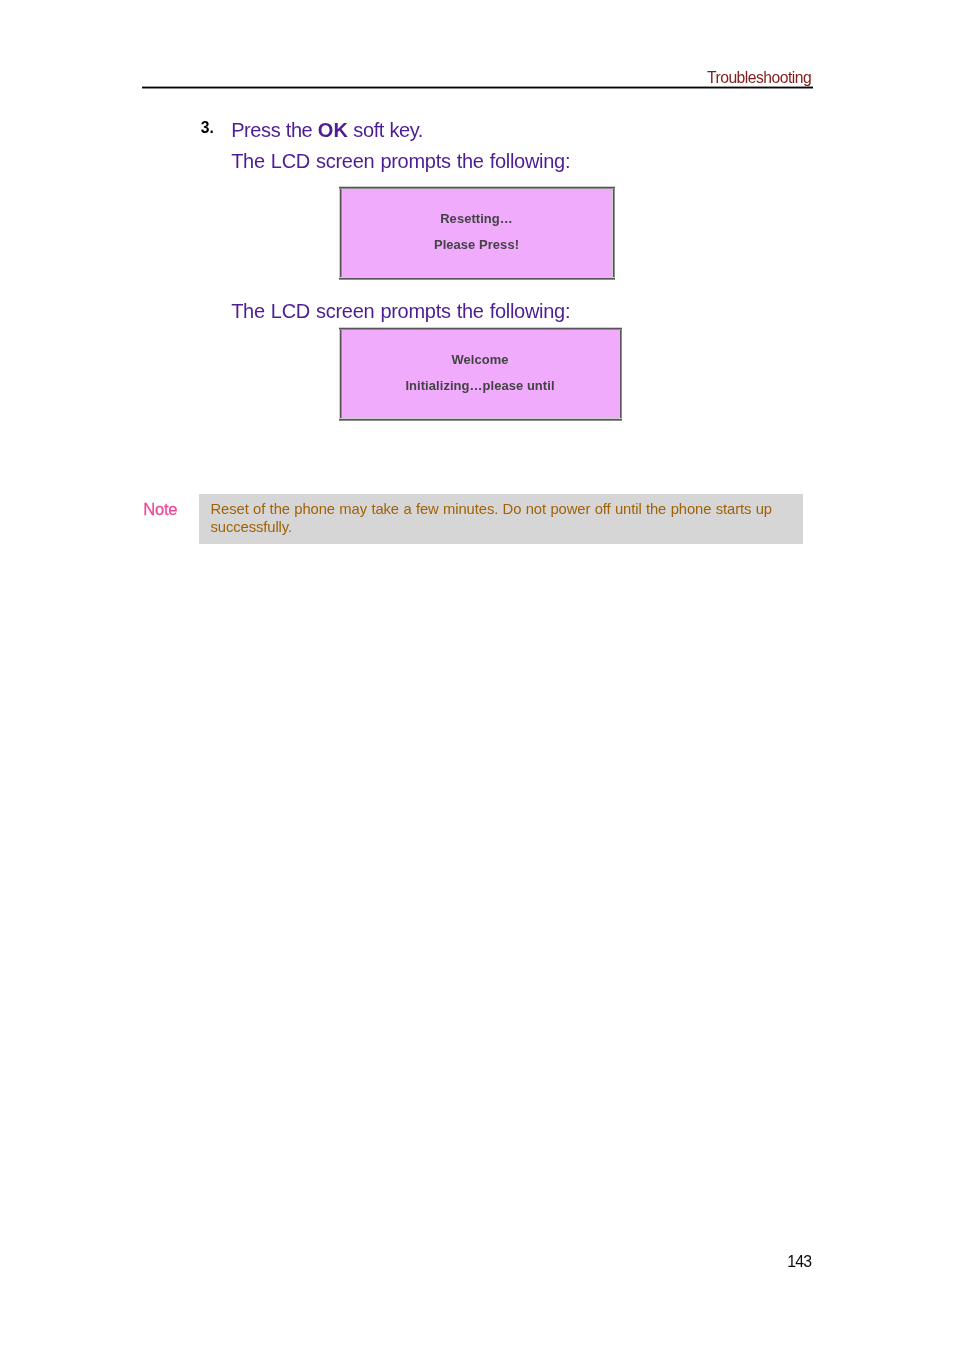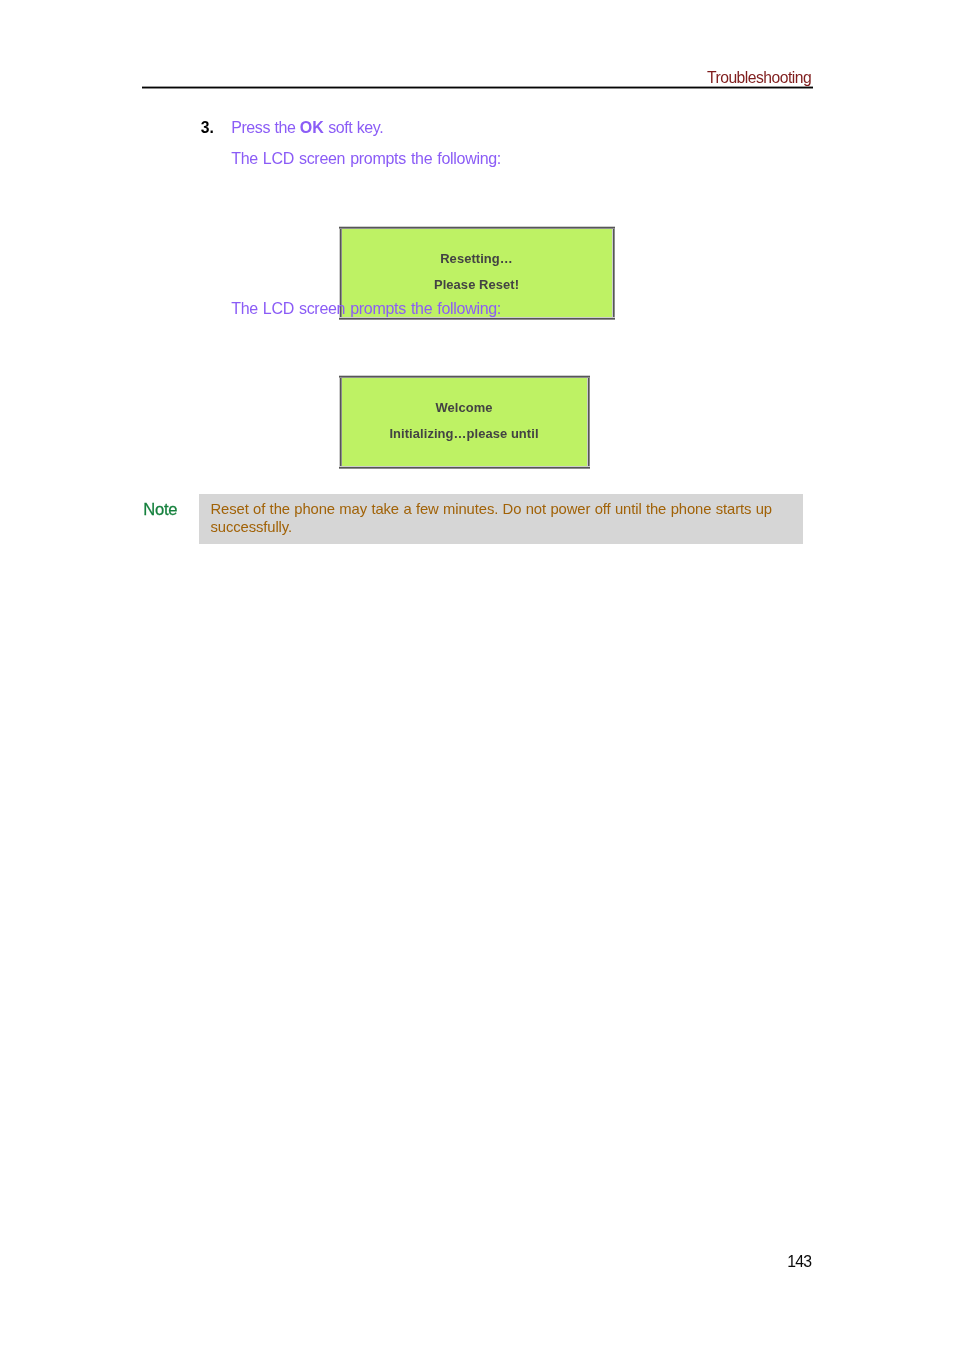--- a/index.html
+++ b/index.html
@@ -9,30 +9,30 @@
   .page{position:absolute;left:0;top:0;width:954px;height:1350px;overflow:hidden;background:#fff;
         filter:blur(0px);}
 
   
   .hdr-title{position:absolute;left:707px;top:69.6px;font-size:15.7px;line-height:1;
              color:#7f1d1d;letter-spacing:-0.52px;white-space:nowrap;}
   .hdr-rule{position:absolute;left:141.6px;top:86px;width:671.6px;height:3px;
            background:linear-gradient(to bottom,#9a9a9a 0%,#9a9a9a 33.33%,#050505 33.33%,#050505 66.67%,#8a8a8a 66.67%,#8a8a8a 100%);}
 
   
-  .bodytext{position:absolute;font-size:16px;line-height:1;color:#8b5cf6;letter-spacing:-0.18px;
+  .bodytext{position:absolute;font-size:20px;line-height:1;color:#4c1d95;letter-spacing:-0.18px;
             word-spacing:1px;white-space:nowrap;}
   .bodytext.step-line{letter-spacing:-0.42px;word-spacing:0.4px;}
   .bodytext.prompt-line{letter-spacing:-0.29px;word-spacing:0.8px;}
   .step-num{position:absolute;left:200.8px;font-size:15.7px;font-weight:bold;line-height:1;
             letter-spacing:0px;color:#000;}
   b.inline-bold{font-weight:bold;letter-spacing:0;}
 
   
-  .lcd{position:absolute;background:#bef264;margin-top:40px;}
+  .lcd{position:absolute;background:#f0abfc;}
   .lcd-edge{position:absolute;}
   .lcd-edge.top,.lcd-edge.bottom{left:-1px;right:-2px;height:3px;
       background:linear-gradient(to bottom,#cdcdcd 0%,#cdcdcd 33.33%,#565656 33.33%,#565656 66.67%,#8e8e8e 66.67%,#8e8e8e 100%);}
   .lcd-edge.top{top:-1px;} .lcd-edge.bottom{bottom:-2px;}
   .lcd-edge.left,.lcd-edge.right{top:-1px;bottom:-2px;width:3px;
       background:linear-gradient(to right,#cdcdcd 0%,#cdcdcd 33.33%,#565656 33.33%,#565656 66.67%,#8e8e8e 66.67%,#8e8e8e 100%);}
   .lcd-edge.left{left:-1px;} .lcd-edge.right{right:-2px;}
   .lcd-line{position:absolute;left:0;width:100%;text-align:center;font-family:"Liberation Sans",sans-serif;
             font-weight:bold;color:#434343;line-height:1;white-space:nowrap;font-size:12.95px;letter-spacing:0.07px;}
 
@@ -59,34 +59,34 @@
   <div class="bodytext step-line" style="left:231.2px;top:120.1px"><span>Press the </span><b class="inline-bold">OK</b><span> soft key.</span></div>
 
   <div class="bodytext prompt-line" style="left:231.2px;top:150.6px">The LCD screen prompts the following:</div>
 
   <div class="lcd" style="left:340px;top:187px;width:273px;height:91px">
     <div class="lcd-edge left"></div>
     <div class="lcd-edge right"></div>
     <div class="lcd-edge top"></div>
     <div class="lcd-edge bottom"></div>
     <div class="lcd-line" style="top:25.5px">Resetting…</div>
-    <div class="lcd-line" style="top:52.0px">Please Reset!</div>
+    <div class="lcd-line" style="top:52.0px">Please Press!</div>
   </div>
 
   <div class="bodytext prompt-line" style="left:231.2px;top:300.9px">The LCD screen prompts the following:</div>
 
-  <div class="lcd" style="left:340px;top:336px;width:248px;height:91px">
+  <div class="lcd" style="left:340px;top:328px;width:280px;height:91px">
     <div class="lcd-edge left"></div>
     <div class="lcd-edge right"></div>
     <div class="lcd-edge top"></div>
     <div class="lcd-edge bottom"></div>
     <div class="lcd-line" style="top:25.5px">Welcome</div>
     <div class="lcd-line" style="top:52.0px">Initializing…please until</div>
   </div>
 
 
-  <div class="note-label" style="top: 501.6px; color: #15803d;">Note</div>
+  <div class="note-label" style="top: 501.6px; color: #ec4899;">Note</div>
   <div class="note-box" style="top: 494px; width: 604px; height: 49.5px; background-color: rgb(214, 214, 214);"></div>
   <div class="note-text" style="top:501px;width:578px">Reset of the phone may take a few minutes. Do not power off until the phone starts up successfully.</div>
 
   <div class="pageno" style="left:787.3px;top:1254.2px">143</div>
 
 </div>
 
 </body></html>

